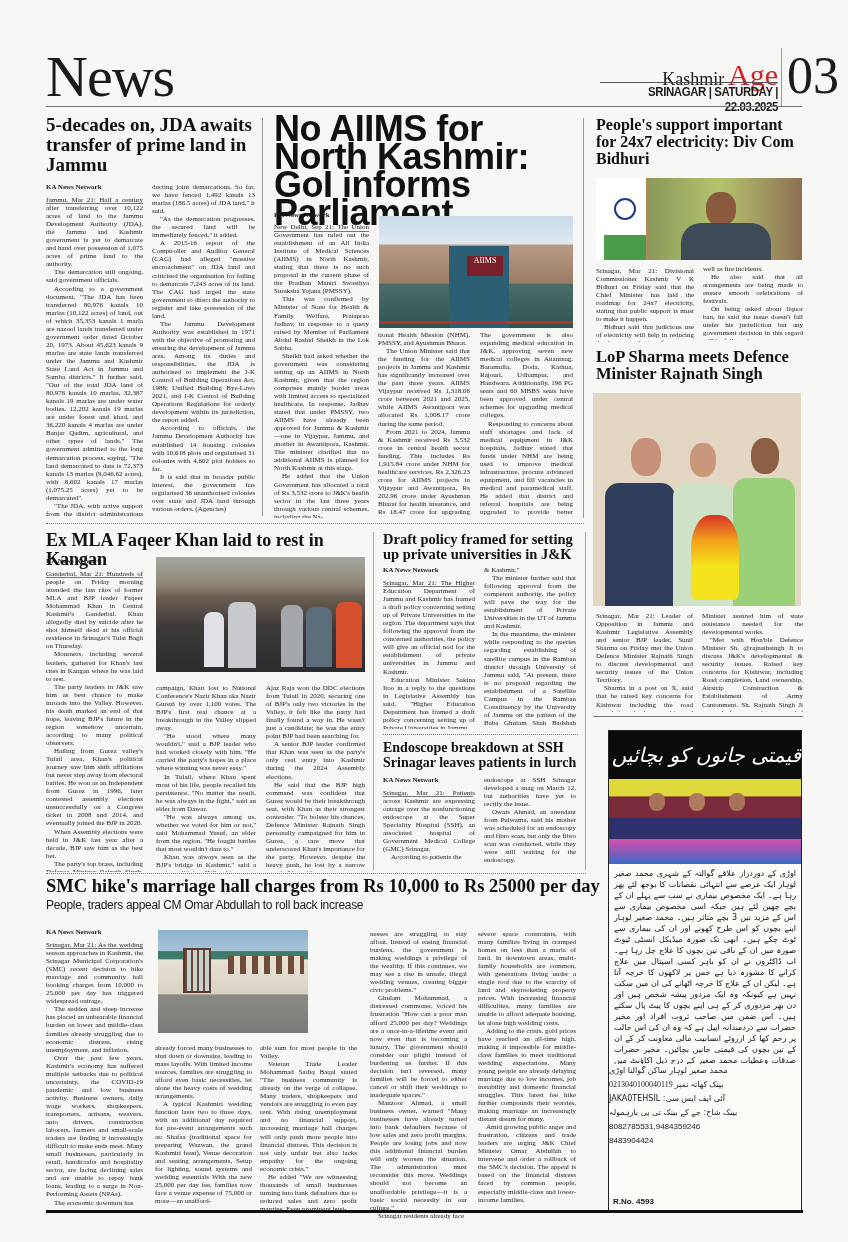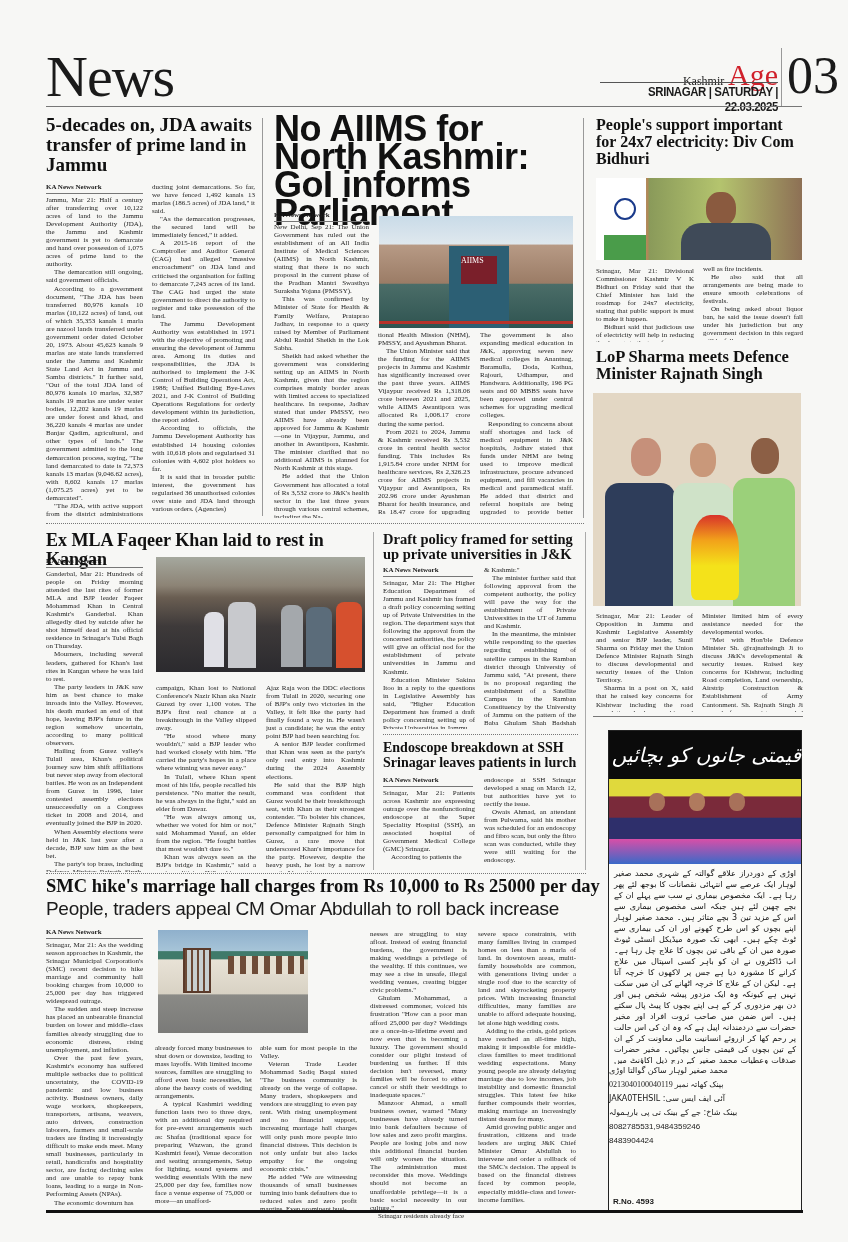--- a/index.html
+++ b/index.html
@@ -1,29 +1,29 @@
 <!DOCTYPE html>
 <html><head>
 <meta charset="utf-8">
 <style>
 *{box-sizing:border-box;margin:0;padding:0}
 body{width:848px;height:1242px;background:#f7f7f5;font-family:"Liberation Serif",serif;color:#1a1a1a;position:relative;overflow:hidden}
 .abs{position:absolute}
 .masthead-title{left:46px;top:48px;font-size:58px;line-height:58px;font-family:"Liberation Serif",serif;letter-spacing:-1px}
 .brand{left:595px;top:63px;font-size:15px;text-align:right;width:183px}
-.brand .k{font-size:12px}
+.brand .k{font-size:18px}
 .brand .age{color:#d0202a;font-size:30px;line-height:24px}
 .brandline{left:600px;top:82px;width:178px;height:1px;background:#555}
 .dateline{left:600px;top:84px;width:178px;text-align:right;font-family:"Liberation Sans",sans-serif;font-size:13.5px;font-weight:bold;letter-spacing:-0.5px;transform:scaleX(.85);transform-origin:right}
 .pagenum{left:787px;top:50px;font-size:52px;line-height:52px;font-family:"Liberation Serif",serif}
 .vsep{background:#999;width:1px}
 .hrule{background:#888;height:1px}
 .h1{font-family:"Liberation Sans",sans-serif;font-weight:bold;color:#111;letter-spacing:-0.5px}
 .hed{font-family:"Liberation Serif",serif;font-weight:bold;color:#111;line-height:1.05}
-.byline{font-family:"Liberation Serif",serif;font-weight:bold;font-size:7px;border-bottom:1px solid #777;padding-bottom:2px}
+.byline{font-family:"Liberation Serif",serif;font-weight:bold;font-size:7px;border-bottom:1px solid #777;padding-bottom:12px}
 .body{font-size:7px;line-height:8.05px;text-align:justify;color:#222;font-family:"Liberation Serif",serif;overflow:hidden}
 .body p{text-indent:8px}
 .body p:first-child{text-indent:0}
 .img{overflow:hidden}
 .urdu{direction:rtl;font-size:8px;line-height:11px;text-align:justify;color:#111;overflow:hidden;font-family:"DejaVu Sans",sans-serif}
 .dotted{border-top:1px dotted #777}
 </style>
 </head>
 <body>
 
@@ -55,21 +55,21 @@
   <p>The Jammu Development Authority was established in 1971 with the objective of promoting and ensuring the development of Jammu area. Among its duties and responsibilities, the JDA is authorised to implement the J-K Control of Building Operations Act, 1988; Unified Building Bye-Laws 2021, and J-K Control of Building Operations Regulations for orderly development within its jurisdiction, the report added.</p>
   <p>According to officials, the Jammu Development Authority has established 14 housing colonies with 10,618 plots and regularised 31 colonies with 4,602 plot holders so far.</p>
   <p>It is said that in broader public interest, the government has regularised 36 unauthorised colonies over state and JDA land through various orders. (Agencies)</p>
 </div>
 <div class="abs vsep" style="left:262px;top:118px;height:398px"></div>
 
 <div class="abs h1" style="left:274px;top:115px;width:310px;font-size:36px;line-height:28px">No AIIMS for North Kashmir: GoI informs Parliament</div>
 <div class="abs byline" style="left:274px;top:211px;width:95px">KA News Network</div>
 <div class="abs img" style="left:379px;top:216px;width:194px;height:112px;background:linear-gradient(180deg,#c9dbe8 0%,#dfe8ee 25%,#b79a85 26%,#9b7c66 60%,#4b6d68 61%,#2f5451 100%)">
   <div style="position:absolute;left:70px;top:30px;width:60px;height:82px;background:#2c5f74"></div>
-  <div style="position:absolute;left:82px;top:40px;width:36px;height:28px;background:#7a1f2a;color:#fff;font-size:8px;font-family:'Liberation Serif',serif">AIIMS</div>
+  <div style="position:absolute;left:88px;top:40px;width:36px;height:20px;background:#7a1f2a;color:#fff;font-size:8px;text-align:center;font-family:'Liberation Serif',serif">AIIMS</div>
   <div style="position:absolute;left:0;top:105px;width:194px;height:3px;background:#b8322a"></div>
 </div>
 <div class="abs body" style="left:274px;top:223px;width:95px;height:295px">
   <p>New Delhi, Sep 21: The Union Government has ruled out the establishment of an All India Institute of Medical Sciences (AIIMS) in North Kashmir, stating that there is no such proposal in the current phase of the Pradhan Mantri Swasthya Suraksha Yojana (PMSSY).</p>
   <p>This was confirmed by Minister of State for Health &amp; Family Welfare, Prataprao Jadhav, in response to a query raised by Member of Parliament Abdul Rashid Sheikh in the Lok Sabha.</p>
   <p>Sheikh had asked whether the government was considering setting up an AIIMS in North Kashmir, given that the region comprises mainly border areas with limited access to specialized healthcare. In response, Jadhav stated that under PMSSY, two AIIMS have already been approved for Jammu &amp; Kashmir—one in Vijaypur, Jammu, and another in Awantipora, Kashmir. The minister clarified that no additional AIIMS is planned for North Kashmir at this stage.</p>
   <p>He added that the Union Government has allocated a total of Rs 3,532 crore to J&amp;K's health sector in the last three years through various central schemes, including the Na-</p>
 </div>
 <div class="abs body" style="left:378px;top:331px;width:92px;height:187px">
   <p>tional Health Mission (NHM), PMSSY, and Ayushman Bharat.</p>
@@ -108,21 +108,21 @@
   <div style="position:absolute;left:140px;top:85px;width:62px;height:128px;background:#9bd07a;border-radius:14px 14px 0 0"></div>
   <div style="position:absolute;left:158px;top:45px;width:28px;height:36px;background:#8c5f45;border-radius:45%"></div>
   <div style="position:absolute;left:98px;top:122px;width:48px;height:85px;background:linear-gradient(180deg,#d8322a 0,#f2a21a 30%,#f4e21a 60%,#f4e21a 100%);border-radius:40% 40% 10% 10%"></div>
 </div>
 <div class="abs body" style="left:596px;top:612px;width:97px;height:100px">
   <p>Srinagar, Mar 21: Leader of Opposition in Jammu and Kashmir Legislative Assembly and senior BJP leader, Sunil Sharma on Friday met the Union Defence Minister Rajnath Singh to discuss developmental and security issues of the Union Territory.</p>
   <p>Sharma in a post on X, said that he raised key concerns for Kishtwar including the road completion, land ownership and other issues with Rajnath Singh.</p>
 
 </div>
 <div class="abs body" style="left:702px;top:612px;width:101px;height:100px">
-  <p>Minister limited him of every assistance needed for the developmental works.</p>
+  <p>Minister assured him of state assistance needed for the developmental works.</p>
   <p>"Met with Hon'ble Defence Minister Sh. @rajnathsingh Ji to discuss J&amp;K's developmental &amp; security issues. Raised key concerns for Kishtwar, including Road completion, Land ownership, Airstrip Construction &amp; Establishment of Army Cantonment. Sh. Rajnath Singh Ji assured of every assistance needed for the developmental works," Sunil Sharma wrote.</p>
 </div>
 
 <div class="abs dotted" style="left:46px;top:523px;width:538px"></div>
 
 <div class="abs hed" style="left:46px;top:531px;width:330px;font-size:18px">Ex MLA Faqeer Khan laid to rest in Kangan</div>
 <div class="abs byline" style="left:46px;top:557px;width:97px">KA News Network</div>
 <div class="abs img" style="left:156px;top:557px;width:209px;height:115px;background:linear-gradient(180deg,#a5a89e 0%,#8c8375 25%,#6a5e52 35%,#3e3a3a 60%,#2b2a2e 100%)">
   <div style="position:absolute;left:48px;top:55px;width:20px;height:55px;background:#e0e0e6;border-radius:8px 8px 0 0"></div>
   <div style="position:absolute;left:72px;top:45px;width:28px;height:66px;background:#c8c9cd;border-radius:8px 8px 0 0"></div>
@@ -194,21 +194,21 @@
     <div style="direction:rtl;font-family:'DejaVu Sans',sans-serif">بینک شاخ: جے کے بینک تی پی بارہمولہ</div>
     <div style="font-family:'Liberation Sans',sans-serif">8082785531,9484359246</div>
     <div style="font-family:'Liberation Sans',sans-serif">8483904424</div>
   </div>
   <div style="position:absolute;left:4px;bottom:4px;font-size:8px;font-weight:bold;font-family:'Liberation Sans',sans-serif">R.No. 4593</div>
 </div>
 
 <div class="abs dotted" style="left:46px;top:873px;width:540px"></div>
 
 <div class="abs hed" style="left:46px;top:877px;width:560px;font-size:18.5px;white-space:nowrap">SMC hike's marriage hall charges from Rs 10,000 to Rs 25000 per day</div>
-<div class="abs" style="left:46px;top:898px;width:560px;font-size:19px;font-family:'Liberation Sans',sans-serif;white-space:nowrap;letter-spacing:-0.3px">People, traders appeal CM Omar Abdullah to roll back increase</div>
+<div class="abs" style="left:46px;top:898px;width:560px;font-size:12px;font-family:'Liberation Sans',sans-serif;white-space:nowrap;letter-spacing:-0.3px">People, traders appeal CM Omar Abdullah to roll back increase</div>
 <div class="abs byline" style="left:46px;top:928px;width:97px">KA News Network</div>
 <div class="abs img" style="left:158px;top:930px;width:150px;height:103px;background:linear-gradient(180deg,#8fb0cc 0%,#a6c4d8 20%,#3f7a6a 21%,#3f7a6a 28%,#e8e2d6 29%,#d8d2c4 62%,#8a8a86 63%,#7a7a78 100%)">
   <div style="position:absolute;left:25px;top:18px;width:28px;height:45px;border:2px solid #5a3a2a;background:repeating-linear-gradient(90deg,#6b4a36 0,#6b4a36 2px,#c8d0d0 2px,#c8d0d0 6px)"></div>
   <div style="position:absolute;left:70px;top:26px;width:76px;height:18px;background:repeating-linear-gradient(90deg,#6e4c38 0,#6e4c38 6px,#e6e0d2 6px,#e6e0d2 12px)"></div>
 </div>
 <div class="abs body" style="left:46px;top:941px;width:97px;height:290px">
   <p>Srinagar, Mar 21: As the wedding season approaches in Kashmir, the Srinagar Municipal Corporation's (SMC) recent decision to hike marriage and community hall booking charges from 10,000 to 25,000 per day has triggered widespread outrage.</p>
   <p>The sudden and steep increase has placed an unbearable financial burden on lower and middle-class families already struggling due to economic distress, rising unemployment, and inflation.</p>
   <p>Over the past few years, Kashmir's economy has suffered multiple setbacks due to political uncertainty, the COVID-19 pandemic and low business activity. Business owners, daily wage workers, shopkeepers, transporters, artisans, weavers, auto drivers, construction laborers, farmers and small-scale traders are finding it increasingly difficult to make ends meet. Many small businesses, particularly in retail, handicrafts and hospitality sector, are facing declining sales and are unable to repay bank loans, leading to a surge in Non-Performing Assets (NPAs).</p>
   <p>The economic downturn has</p>

